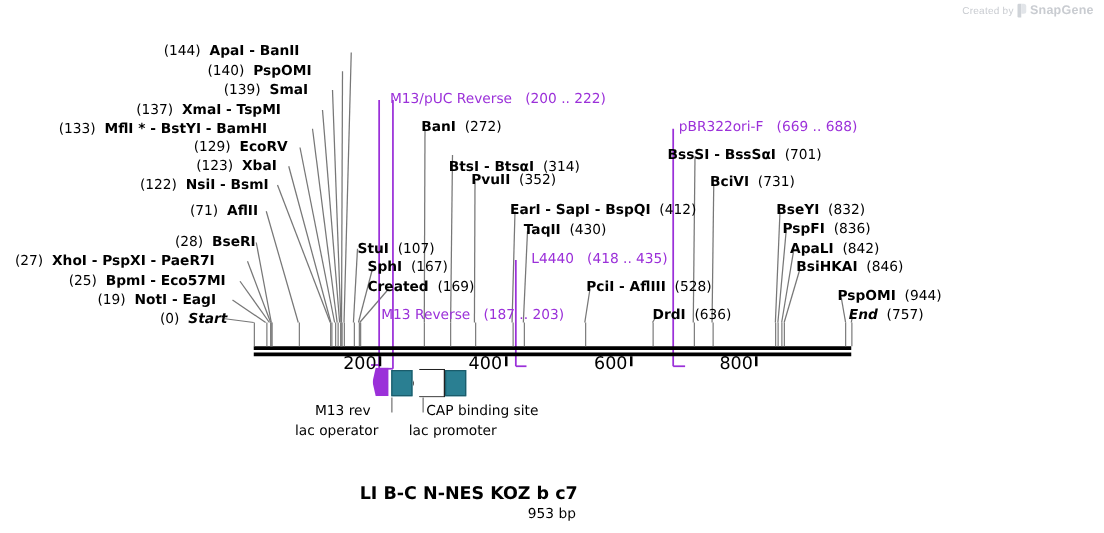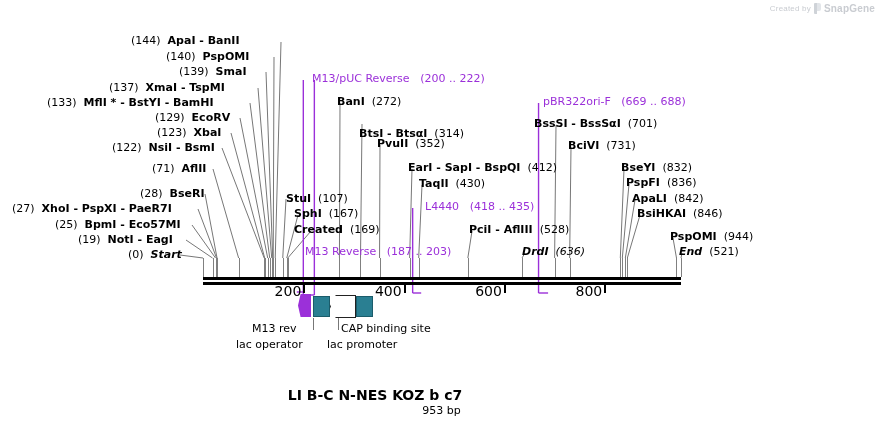--- a/index.html
+++ b/index.html
@@ -177,31 +177,31 @@
   <div id="labels-mid">
       <div class="lbl" style="left: 286px; top: 193px;"><span class="enz">StuI</span>&nbsp;&nbsp;<span class="pos">(107)</span></div>
       <div class="lbl" style="left: 294px; top: 208px;"><span class="enz">SphI</span>&nbsp;&nbsp;<span class="pos">(167)</span></div>
       <div class="lbl" style="left: 294px; top: 224px;"><span class="enz">Created</span>&nbsp;&nbsp;<span class="pos">(169)</span></div>
       <div class="lbl" style="left: 337px; top: 96px;"><span class="enz">BanI</span>&nbsp;&nbsp;<span class="pos">(272)</span></div>
       <div class="lbl" style="left: 359px; top: 128px;"><span class="enz">BtsI  -  BtsαI</span>&nbsp;&nbsp;<span class="pos">(314)</span></div>
       <div class="lbl" style="left: 377px; top: 138px;"><span class="enz">PvuII</span>&nbsp;&nbsp;<span class="pos">(352)</span></div>
       <div class="lbl" style="left: 408px; top: 162px;"><span class="enz">EarI  -  SapI  -  BspQI</span>&nbsp;&nbsp;<span class="pos">(412)</span></div>
       <div class="lbl" style="left: 419px; top: 178px;"><span class="enz">TaqII</span>&nbsp;&nbsp;<span class="pos">(430)</span></div>
       <div class="lbl" style="left: 469px; top: 224px;"><span class="enz">PciI  -  AflIII</span>&nbsp;&nbsp;<span class="pos">(528)</span></div>
-      <div class="lbl" style="left: 522px; top: 246px; font-style: italic;"><span class="enz">DrdI</span>&nbsp;&nbsp;<span class="pos">(636)</span></div>
+      <div class="lbl" style="left: 522px; top: 246px;"><span class="enz">DrdI</span>&nbsp;&nbsp;<span class="pos">(636)</span></div>
     </div>
   <div id="labels-right">
       <div class="lbl" style="left: 534px; top: 118px;"><span class="enz">BssSI  -  BssSαI</span>&nbsp;&nbsp;<span class="pos">(701)</span></div>
       <div class="lbl" style="left: 568px; top: 140px;"><span class="enz">BciVI</span>&nbsp;&nbsp;<span class="pos">(731)</span></div>
       <div class="lbl" style="left: 621px; top: 162px;"><span class="enz">BseYI</span>&nbsp;&nbsp;<span class="pos">(832)</span></div>
       <div class="lbl" style="left: 626px; top: 177px;"><span class="enz">PspFI</span>&nbsp;&nbsp;<span class="pos">(836)</span></div>
       <div class="lbl" style="left: 632px; top: 193px;"><span class="enz">ApaLI</span>&nbsp;&nbsp;<span class="pos">(842)</span></div>
       <div class="lbl" style="left: 637px; top: 208px;"><span class="enz">BsiHKAI</span>&nbsp;&nbsp;<span class="pos">(846)</span></div>
       <div class="lbl" style="left: 670px; top: 231px;"><span class="enz">PspOMI</span>&nbsp;&nbsp;<span class="pos">(944)</span></div>
-      <div class="lbl start" style="left: 679px; top: 246px;"><span class="enz">End</span>&nbsp;&nbsp;<span class="pos">(521)</span></div>
+      <div class="lbl start" style="left: 679px; top: 246px;"><span class="enz">End</span>&nbsp;&nbsp;<span class="pos">(757)</span></div>
     </div>
   <div id="labels-primer">
       <div class="lbl purple" style="left: 312px; top: 73px;"><span class="enz">M13/pUC Reverse</span>&nbsp;&nbsp;&nbsp;<span class="pos">(200 .. 222)</span></div>
       <div class="lbl purple" style="left: 305px; top: 246px;"><span class="enz">M13 Reverse</span>&nbsp;&nbsp;&nbsp;<span class="pos">(187 .. 203)</span></div>
       <div class="lbl purple" style="left: 425px; top: 201px;"><span class="enz">L4440</span>&nbsp;&nbsp;&nbsp;<span class="pos">(418 .. 435)</span></div>
       <div class="lbl purple" style="left: 543px; top: 96px;"><span class="enz">pBR322ori-F</span>&nbsp;&nbsp;&nbsp;<span class="pos">(669 .. 688)</span></div>
     </div>
 
   <div id="ruler">
     <div class="backbone-top"></div>

